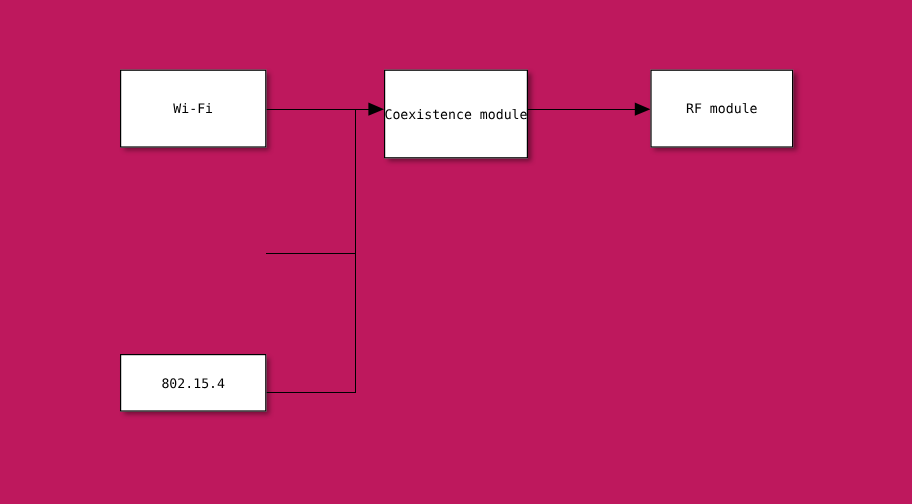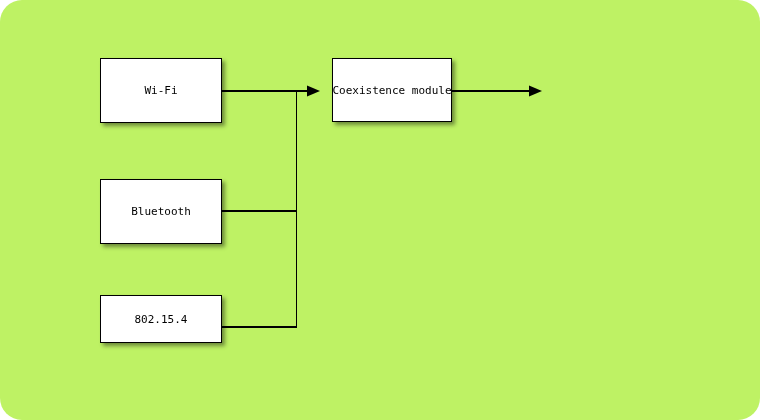--- a/index.html
+++ b/index.html
@@ -5,24 +5,23 @@
 <style>
   html, body {
     margin: 0;
     padding: 0;
     background: #ffffff;
   }
   #canvas {
     position: relative;
     width: 760px;
     height: 420px;
-    background: #bef264;
+    background: #be185d;
     overflow: hidden;
     font-family: "DejaVu Sans Mono", "Liberation Mono", monospace;
-    border-radius: 22px;
   }
   #diagram-svg {
     position: absolute;
     left: 0;
     top: 0;
     width: 760px;
     height: 420px;
     display: block;
   }
   .node-box {
@@ -62,26 +61,26 @@
 
     <polygon points="320,91 307,85.5 307,96.5" fill="#000000" stroke="none"></polygon>
 
     <polygon points="542,91 529,85.5 529,96.5" fill="#000000" stroke="none"></polygon>
   </svg>
 
   <div class="node-box" style="left:100px; top:58px; width:122px; height:65px;">
     <span class="node-label">Wi-Fi</span>
   </div>
 
-  <div class="node-box" style="left:100px; top:179px; width:122px; height:65px;">
-    <span class="node-label">Bluetooth</span>
-  </div>
 
   <div class="node-box" style="left:100px; top:295px; width:122px; height:48px;">
     <span class="node-label">802.15.4</span>
   </div>
 
-  <div class="node-box" style="left:320px; top:58px; width:120px; height:64px;margin-left:12px;">
+  <div class="node-box" style="left:320px; top:58px; width:120px; height:74px;">
     <span class="node-label">Coexistence module</span>
   </div>
 
+  <div class="node-box" style="left:542px; top:58px; width:119px; height:65px;">
+    <span class="node-label">RF module</span>
+  </div>
 
 </div>
 
 </body></html>

